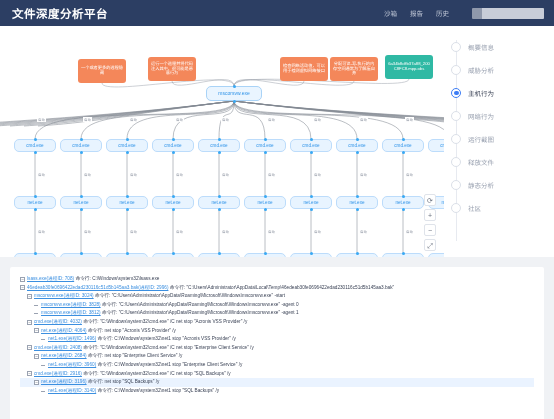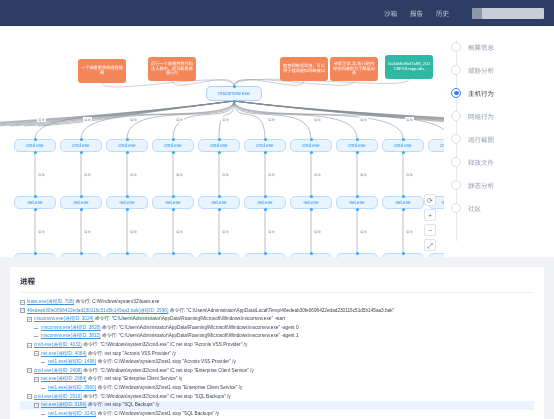--- a/index.html
+++ b/index.html
@@ -252,20 +252,21 @@
     text-decoration: underline;
     cursor: pointer;
   }
   .tlabel .cmd-kw { color: #3b4356; }
   .trow.hl { background: #eaf3ff; }
 </style>
 </head>
 <body>
 
 <div class="topbar">
+  <div class="brand">文件深度分析平台</div>
   <nav class="topnav">
     <span class="nav-item">沙箱</span>
     <span class="nav-item">报告</span>
     <span class="nav-item">历史</span>
     <span class="user-chip"></span>
   </nav>
 </div>
 
 <div class="stage">
 
@@ -480,21 +481,20 @@
         <span class="lbl">静态分析</span>
       </div>
       <div class="rail-item">
         <span class="bullet"></span>
         <span class="lbl">社区</span>
       </div>
     </aside>
 </div>
 
 <section class="panel">
-  <div class="panel-title">进程</div>
   <div class="tree" id="tree">
       <div class="trow" style="padding-left: 0px;">
         <span class="toggler">−</span>
         <span class="tlabel"><span class="proc-link">lsass.exe(进程ID: 708)</span><span class="cmd-kw"> 命令行: C:\Windows\system32\lsass.exe</span></span>
       </div>
       <div class="trow wrapline" style="padding-left: 0px;">
         <span class="toggler">−</span>
         <span class="tlabel"><span class="proc-link">46edeab30fe0696422edad230116c51d5b145aa3.bak(进程ID: 2996)</span><span class="cmd-kw"> 命令行: "C:\Users\Administrator\AppData\Local\Temp\46edeab30fe0696422edad230116c51d5b145aa3.bak"</span></span>
       </div>
       <div class="trow" style="padding-left: 7px;">

